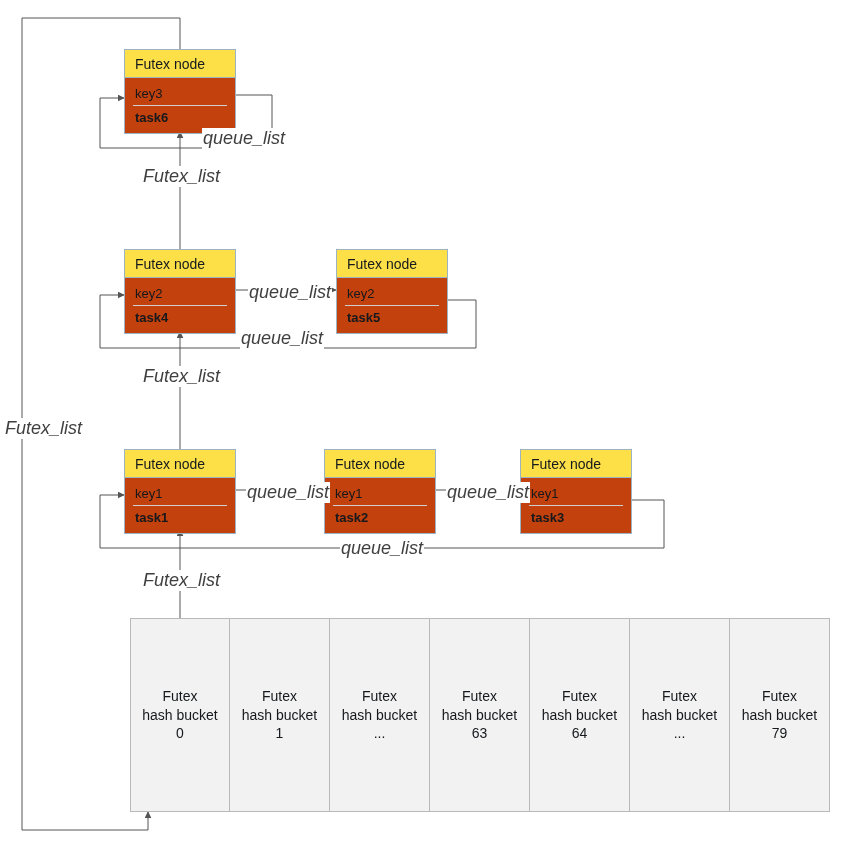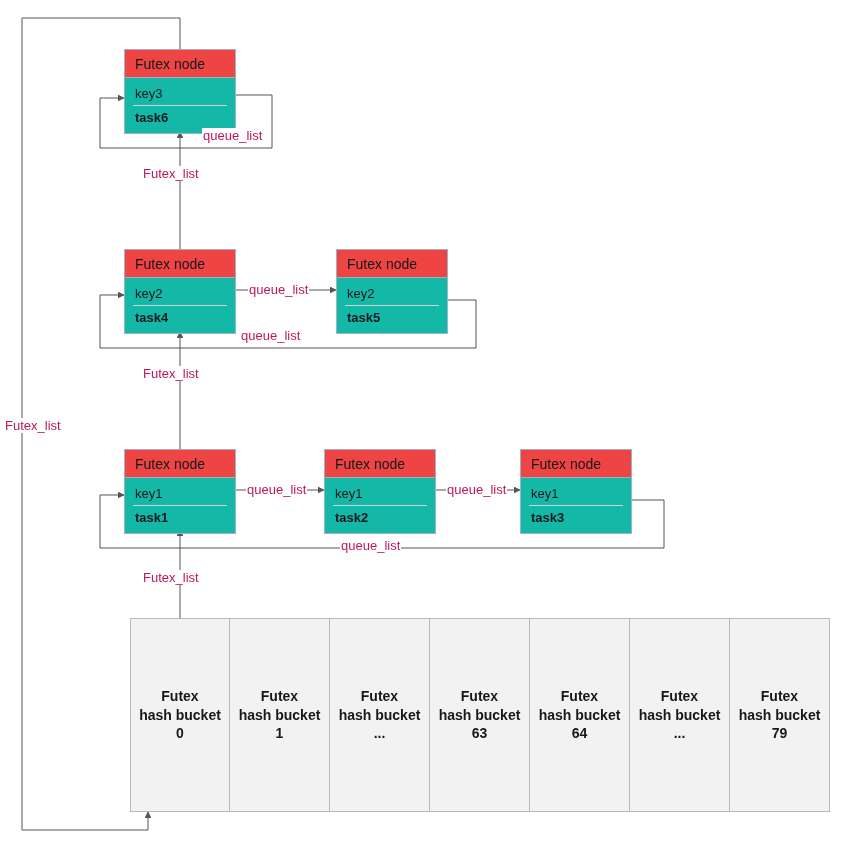--- a/index.html
+++ b/index.html
@@ -26,46 +26,45 @@
 
   
   .node {
     position: absolute;
     width: 112px;
     border: 1px solid #9cb3c3;
     background: #fff;
     box-sizing: border-box;
   }
   .node .hdr {
-    background: #ef4444;
+    background: #fde047;
     padding: 6px 10px 5px 10px;
     font-size: 14px;
     border-bottom: 1px solid #9cb3c3;
   }
   .node .body {
     padding: 4px 8px 4px 8px;
-    background: #14b8a6;
+    background: #c2410c;
   }
   .node .row {
     padding: 4px 2px;
     border-bottom: 1px solid #cfcfcf;
     font-size: 13px;
   }
   .node .row:last-child {
     border-bottom: none;
     font-weight: bold;
   }
 
   
   .buckets {
     position: absolute;
     left: 130px;
     top: 618px;
     display: flex;
-    font-weight: bold;
   }
   .bucket {
     width: 100px;
     height: 194px;
     border: 1px solid #b9b9b9;
     background: #f2f2f2;
     box-sizing: border-box;
     display: flex;
     align-items: center;
     justify-content: center;
@@ -75,24 +74,25 @@
     padding: 0 6px;
     color: #15181c;
   }
   .bucket + .bucket {
     border-left: none;
   }
 
   
   .edgelabel {
     position: absolute;
-    font-size: 13px;
-    color: #be185d;
+    font-size: 18px;
+    color: #404040;
     background: #fff;
     padding: 0 1px;
+    font-style: italic;
   }
 </style>
 </head>
 <body>
 
 <div class="stage">
 
   <svg class="wires" viewBox="0 0 862 846">
     <defs>
       <marker id="arrow" viewBox="0 0 10 10" refX="9" refY="5" markerWidth="7" markerHeight="7" orient="auto-start-reverse">

